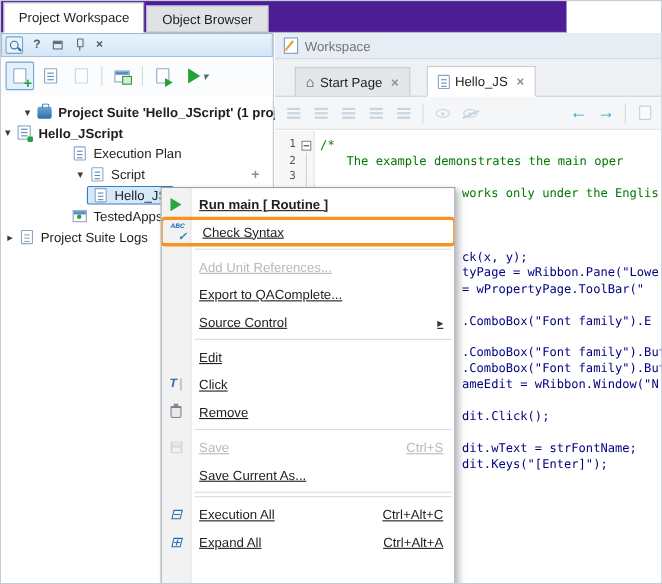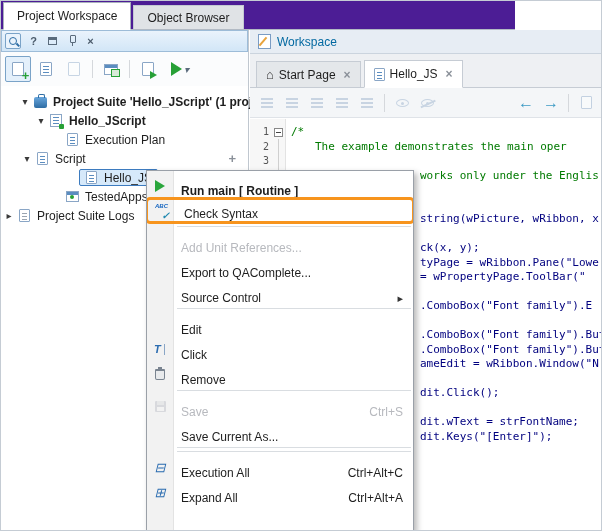--- a/index.html
+++ b/index.html
@@ -66,26 +66,26 @@
   .ic-proj::before { content:""; position:absolute; right:-3px; bottom:-3px; width:5px; height:5px; background:#27a036; border-radius:1px; }
   .ic-app { width:13px; height:11px; border:1px solid #8aa6c6; background:#fff; position:relative; }
   .ic-app::before { content:""; position:absolute; left:0; right:0; top:0; height:3px; background:#5b8dc0; }
   .ic-app::after { content:""; position:absolute; left:3px; bottom:2px; width:4px; height:4px; background:#27a036; border-radius:50%; }
   .sel { display:flex; align-items:center; height:17px; padding:0 5px 0 2px;
     background:#d6e9fa; border:1px solid #3d7bbf; border-radius:2px; }
   .tree-add { margin-left:auto; margin-right:12px; color:#8a9099; font-size:13px; font-weight:bold; }
 
   
   .right-panel { position:absolute; left:249px; top:29px; width:353px; height:502px; background:#fff; }
-  .ws-header { height:24px; background:#e7edf4; border-bottom:1px solid #cbd4de; display:flex; align-items:center; color:#0369a1; }
+  .ws-header { height:24px; background:#e7edf4; border-bottom:1px solid #cbd4de; display:flex; align-items:center; color:#737373; }
   .ic-ws { width:13px; height:15px; background:#fff; border:1px solid #7a9cc4; position:relative; margin:0 6px 0 8px; flex:none; }
   .ic-ws::after { content:""; position:absolute; left:3px; top:1px; width:2px; height:11px; background:#e8a33d; transform:rotate(40deg); }
   .doc-tabs { height:34px; background:#eef0f3; border-bottom:1px solid #c6ccd4; display:flex; align-items:flex-end; padding-left:6px; }
   .dtab { height:26px; display:flex; align-items:center; padding:0 9px; gap:5px; background:#e4e7ea;
-    border:1px solid #c6ccd4; border-bottom:none; margin-right:3px; }
+    border:1px solid #c6ccd4; border-bottom:none; margin-right:3px;margin-left:12px; }
   .dtab.active { background:#fff; height:28px; margin-bottom:-1px; border-bottom:1px solid #fff; z-index:2; }
   .ic-home::before { content:"\2302"; font-size:13px; color:#333; font-weight:bold; }
   .tab-x { color:#8a9099; font-size:12px; font-weight:bold; margin-left:3px; }
 
   .ed-toolbar { height:30px; background:#f4f6f8; border-bottom:1px solid #dfe3e8; display:flex; align-items:center; padding:0 6px; gap:3px; }
   .ed-ic { width:22px; height:22px; display:flex; align-items:center; justify-content:center; position:relative; }
   .bars { width:12px; height:2px; background:#93acc9; box-shadow:0 4px 0 #93acc9, 0 8px 0 #93acc9; margin-bottom:8px; }
   .dim { opacity:.45; }
   .eye { width:13px; height:8px; border:1px solid #93acc9; border-radius:50%; position:relative; }
   .eye::after { content:""; position:absolute; left:4px; top:2px; width:3px; height:3px; background:#93acc9; border-radius:50%; }
@@ -104,21 +104,21 @@
   .cl { height:14.5px; line-height:14.5px; font-size:11px; white-space:pre; }
   .cl.c { color:#007A00; }
   .cl.k { color:#00007F; }
   .cl.ind { margin-left:24px; }
   .cl.frag { margin-left:129px; }
 
   
   .menu { position:absolute; left:145px; top:169px; width:268px; height:362px; z-index:10;
     background:#fff; border:1px solid #9aa0a8; box-shadow:3px 3px 6px rgba(0,0,0,.28); padding:2px 0; overflow:hidden; }
   .menu::before { content:""; position:absolute; left:0; top:0; bottom:0; width:26px; background:#f2f2f2; border-right:1px solid #e3e3e3; }
-  .mi { position:relative; height:25px; display:flex; align-items:flex-end; padding:0 10px 0 34px; cursor:default; }
+  .mi { position:relative; height:25px; display:flex; align-items:center; padding:0 10px 0 34px; cursor:default;text-decoration:underline; }
   .mi.bold { font-weight:bold; }
   .mi.dis { color:#b7b9be; }
   .mi.hl { height:27px; border:3px solid #F7941D; border-radius:5px; margin:-1px -2px; padding-left:36px; }
   .mi-ic { position:absolute; left:4px; top:0; bottom:0; width:18px; display:flex; align-items:center; justify-content:center; }
   .mi.hl .mi-ic { left:6px; }
   .msep { height:1px; background:#d9dde1; margin:3px 2px 3px 30px; position:relative; }
   .mshort { margin-left:auto; padding-left:20px; }
   .ic-subarrow { margin-left:auto; }
   .ic-subarrow::before { content:"\25B8"; font-size:11px; color:#333; }
   .ic-run-menu { width:0; height:0; border-left:10px solid #2aa63c; border-top:6px solid transparent; border-bottom:6px solid transparent; }
@@ -188,35 +188,35 @@
     </div>
 
     <div class="tree">
       <div class="trow" style="padding-left:18px">
         <span class="chev open"></span>
         <span class="tree-ic">
             <i class="ic-suite"></i>
           </span>
         <span class="tlabel b">Project Suite 'Hello_JScript' (1 project)</span>
       </div>
-      <div class="trow" style="padding-left:34px">
+      <div class="trow" style="">
         <span class="chev open"></span>
         <span class="tree-ic">
             <i class="ic-proj"></i>
           </span>
         <span class="tlabel b">Hello_JScript</span>
       </div>
       <div class="trow" style="padding-left:50px">
         <span class="chev"></span>
         <span class="tree-ic">
             <i class="pg lines sm"></i>
           </span>
         <span class="tlabel">Execution Plan</span>
       </div>
-      <div class="trow" style="padding-left:20px">
+      <div class="trow" style="padding-left:66px">
         <span class="chev open"></span>
         <span class="tree-ic">
             <i class="pg lines sm"></i>
           </span>
         <span class="tlabel">Script</span>
         <span class="tree-add">+</span>
       </div>
       <div class="trow" style="padding-left:66px">
         <span class="chev"></span>
         <span class="sel">
@@ -305,21 +305,20 @@
         <i class="fold-box"></i>
         <i class="fold-line"></i>
       </div>
       <div class="code">
         <div class="cl c">/*</div>
         <div class="cl c ind">The example demonstrates the main oper</div>
         <div class="cl c"></div>
         <div class="cl c frag">works only under the Englis</div>
         <div class="cl k"></div>
         <div class="cl k"></div>
-        <div class="cl k frag">string(wPicture, wRibbon, x</div>
         <div class="cl k"></div>
         <div class="cl k frag">ck(x, y);</div>
         <div class="cl k frag">tyPage = wRibbon.Pane("Lowe</div>
         <div class="cl k frag">= wPropertyPage.ToolBar("</div>
         <div class="cl k"></div>
         <div class="cl k frag">.ComboBox("Font family").E</div>
         <div class="cl k"></div>
         <div class="cl k frag">.ComboBox("Font family").But</div>
         <div class="cl k frag">.ComboBox("Font family").But</div>
         <div class="cl k frag">ameEdit = wRibbon.Window("N</div>

